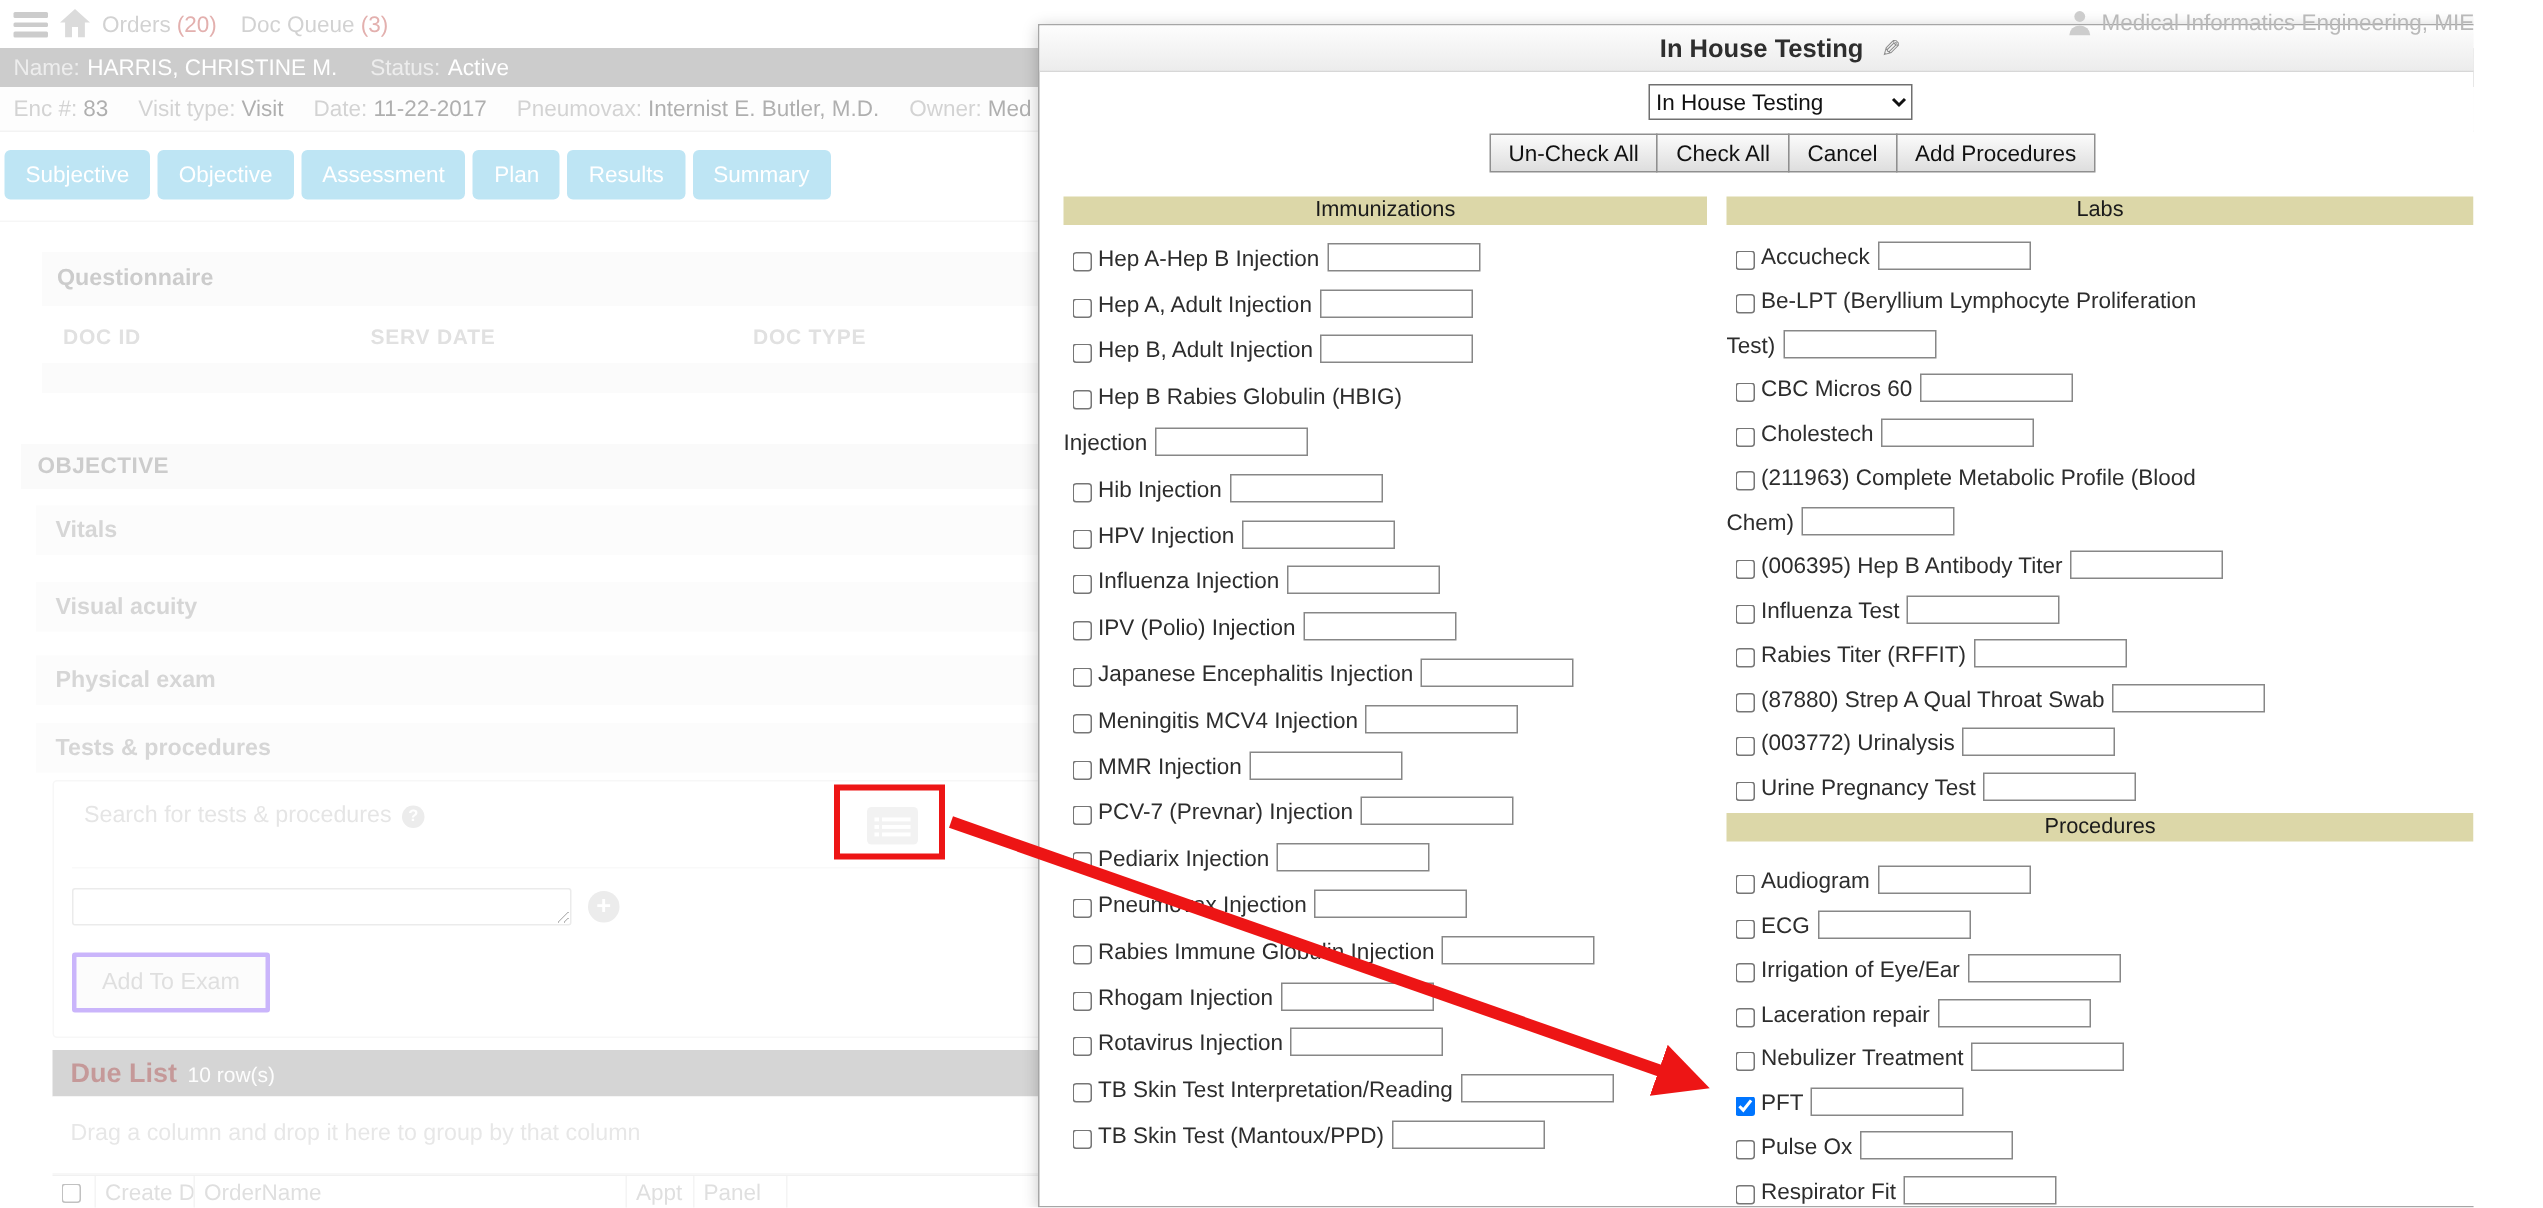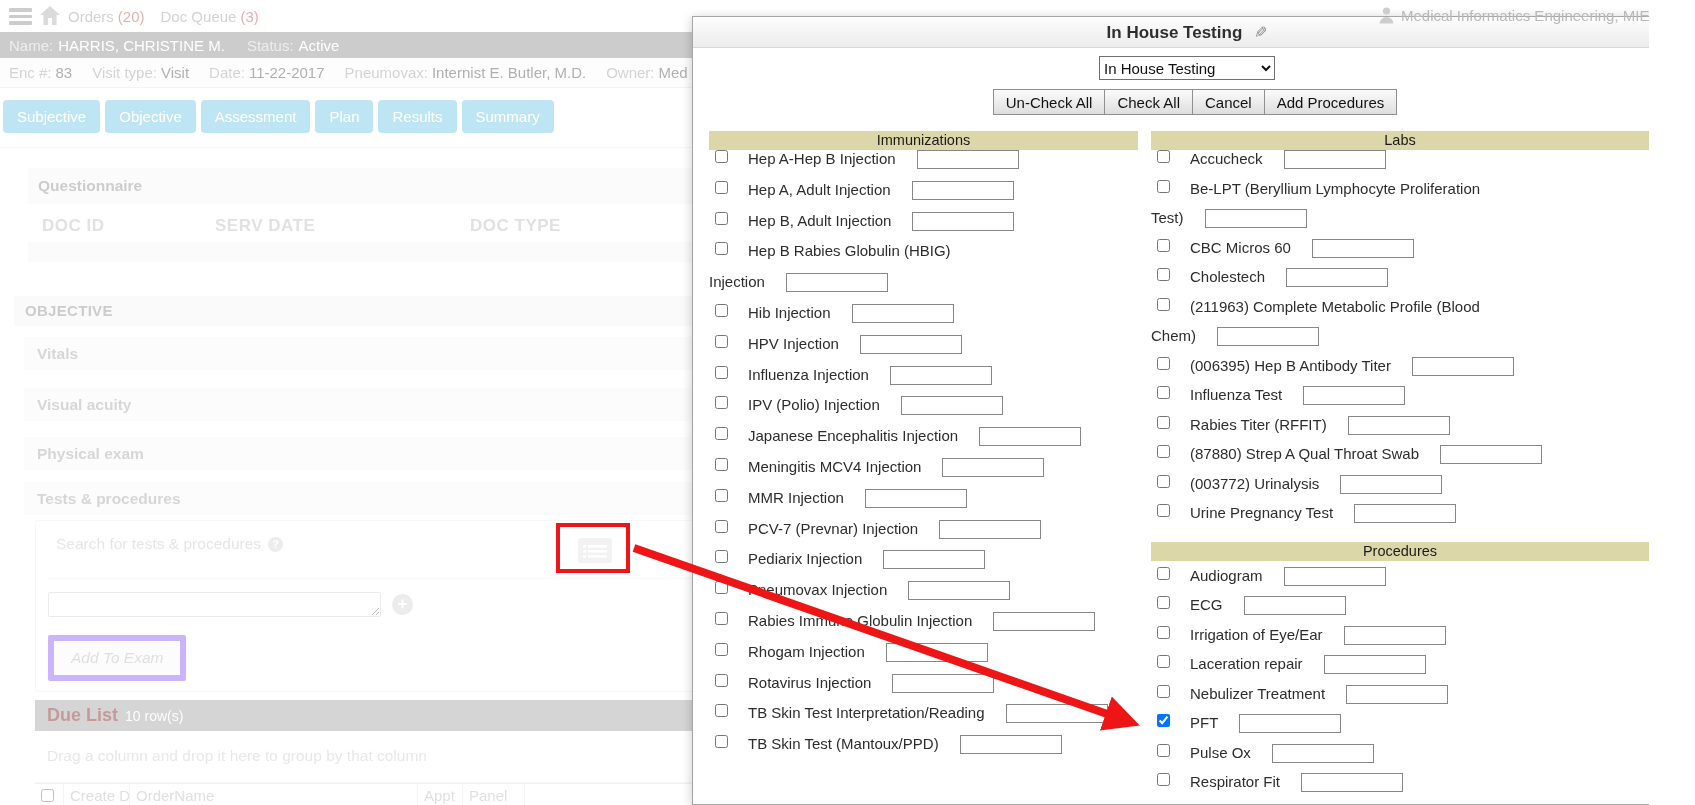--- a/index.html
+++ b/index.html
@@ -27,43 +27,43 @@
   .enc-label { color:#9e9e9e; margin-right:4px; }
   .enc-value { color:#4f4f4f; }
 
   .tabs { position:absolute; left:3px; top:100px; display:flex; gap:5px; }
   .tab { background:#6fc5e7; color:#fff; font-size:15px; padding:8px 14px; border-radius:4px; cursor:pointer; }
   .tabs-divider { position:absolute; left:0; top:147px; width:1695px; height:1px; background:#ececec; }
 
   .strip-q { position:absolute; left:28px; top:168px; width:1512px; height:36px; background:#f7f7f7;
              line-height:36px; padding-left:10px; font-weight:bold; font-size:15.5px; color:#8e8e8e; }
   .dochead { position:absolute; left:42px; top:216px; display:flex; }
-  .dh { font-size:17px; font-weight:bold; color:#bcbcbc; letter-spacing:.5px; }
-  .dh:nth-child(1){ width:173px; } .dh:nth-child(2){ width:255px; }
+  .dh { font-size:14px; font-weight:bold; color:#bcbcbc; letter-spacing:.5px; }
+  .dh:nth-child(1){ width:173px; } .dh:nth-child(2){ width:255px;margin-left:32px; }
   .docstripe { position:absolute; left:28px; top:242px; width:1512px; height:20px; background:#f5f5f5; }
 
   .strip-obj { position:absolute; left:14px; top:296px; width:1526px; height:30px; background:#f4f4f4;
                line-height:30px; padding-left:11px; font-weight:bold; font-size:15px; color:#8e8e8e; letter-spacing:.3px; }
   .substrip { position:absolute; left:24px; width:1516px; height:33px; background:#f8f8f8;
               line-height:33px; padding-left:13px; font-weight:bold; font-size:15.5px; color:#a5a5a5; }
   .sub0{ top:337px; } .sub1{ top:388px; } .sub2{ top:437px; } .sub3{ top:482px; }
 
   .tests-card { position:absolute; left:35px; top:520px; width:1505px; height:172px; background:#fff;
                 border:1px solid #ededed; border-radius:3px; }
   .search-label { position:absolute; left:20px; top:14px; font-size:15.5px; color:#c6c6c6; display:flex; align-items:center; }
   .help-badge { display:inline-block; width:15px; height:15px; border-radius:50%; background:#d4d4d4; color:#fff;
                 font-size:11px; font-weight:bold; line-height:15px; text-align:center; margin-left:7px; }
   .listicon-slot { position:absolute; left:523px; top:5px; width:72px; height:48px; display:flex; align-items:center; justify-content:center; }
   .card-divider { position:absolute; left:12px; top:57px; width:1481px; border-top:1px solid #f1f1f1; }
   .search-box { position:absolute; left:12px; top:71px; width:333px; height:25px; border:1px solid #d2d2d2;
                 border-radius:2px; resize:both; font-size:14px; color:#555; }
   .plus-badge { position:absolute; left:356px; top:73px; width:21px; height:21px; border-radius:50%; background:#d4d4d4;
                 color:#fff; font-size:17px; font-weight:bold; line-height:20px; text-align:center; cursor:pointer; }
-  .addexam-btn { position:absolute; left:12px; top:114px; padding:8px 17px; background:#f8f8f8; border:6px solid #8b5cf6;
-                 color:#b9b9b9; font-size:15.5px; border-radius:2px; cursor:pointer;font-style:italic; }
+  .addexam-btn { position:absolute; left:12px; top:114px; padding:8px 17px; background:#f8f8f8; border:3px solid #8b5cf6;
+                 color:#b9b9b9; font-size:15.5px; border-radius:2px; cursor:pointer; }
 
   .duebar { position:absolute; left:35px; top:700px; width:1505px; height:31px; background:#a2a2a2;
             display:flex; align-items:baseline; padding:5px 0 0 12px; }
   .duebar .dtitle { font-weight:bold; font-size:18px; color:#7f1d1d; }
   .duebar .dcount { font-size:14px; color:#fff; margin-left:7px; opacity:.95; }
   .draghint { position:absolute; left:35px; top:731px; width:1505px; height:52px; background:#fff;
               border-bottom:1px solid #eee; padding:16px 0 0 12px; color:#cbcbcb; font-size:15.5px; }
   .duetable { position:absolute; left:35px; top:783px; width:1505px; height:23px; display:flex;
               border-top:1px solid #e0e0e0; background:#fff; font-size:15px; color:#b9b9b9; }
   .dcell { border-right:1px solid #e6e6e6; padding:3px 6px; display:flex; align-items:center; overflow:hidden; white-space:nowrap; }
@@ -92,21 +92,21 @@
           border:1px solid #707070; background:#fff; color:#111; }
   .mbtns { display:flex; justify-content:center; margin-top:9px; }
   .mbtn { font-family:inherit; font-size:15px; padding:2px 12px; height:26px; background:linear-gradient(#fbfbfb,#dedede);
           border:1px solid #8f8f8f; color:#111; margin-left:-1px; cursor:pointer; }
   .mbtn:first-child { margin-left:16px; }
   .mcol { position:absolute; top:83px; }
   .mcol-left  { left:16px;  width:429px; }
   .mcol-right { left:458px; width:498px; }
   .gbar { height:19px; background:#dcd7a8; text-align:center; font-size:14.5px; line-height:19px; color:#1b1b1b; }
   .mcol-right .gbar:not(:first-child) { margin-top:8px; margin-bottom:6px; }
-  .mline { display:flex; align-items:flex-start;gap:16px; }
+  .mline { display:flex; align-items:flex-end; }
   .mcol-left  .mline { height:30.8px; }
   .mcol-right .mline { height:29.5px; }
   .mcb { width:13px; height:13px; margin:0 4px 0 6px; flex:none; }
   .mlab { font-size:15px; color:#2d2d2d; white-space:nowrap; }
   .minp { width:102px; height:19px; border:1px solid #878787; margin-left:5px; flex:none; font-size:13px; padding:0 2px; }
   .mline.wrap { padding-left:0; }
   .mscroll { position:absolute; top:0; right:0; bottom:0; width:17px; background:#f6f6f6; border-left:1px solid #ebebeb; z-index:3; }
   .sbtn { height:26px; background:#fdfdfd; display:flex; align-items:center; justify-content:center; cursor:pointer; }
   .sthumb { position:absolute; top:30px; bottom:0; left:2px; right:2px; background:#cbcbcb; border-radius:2px; }
 

